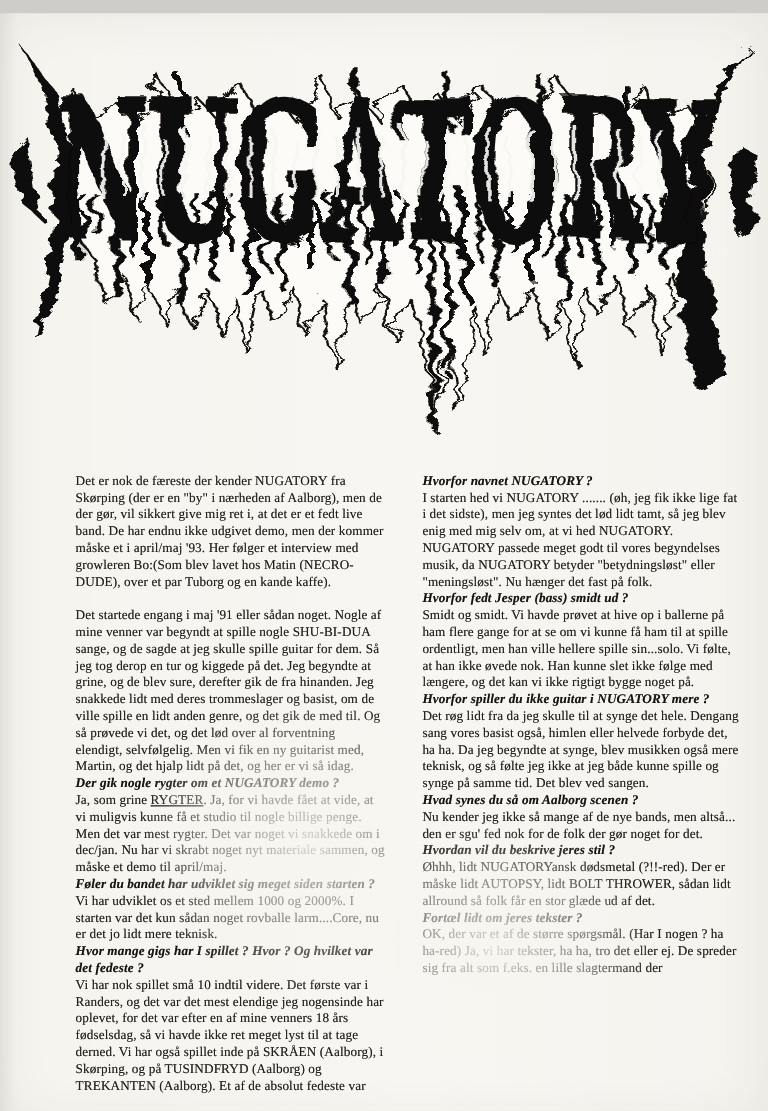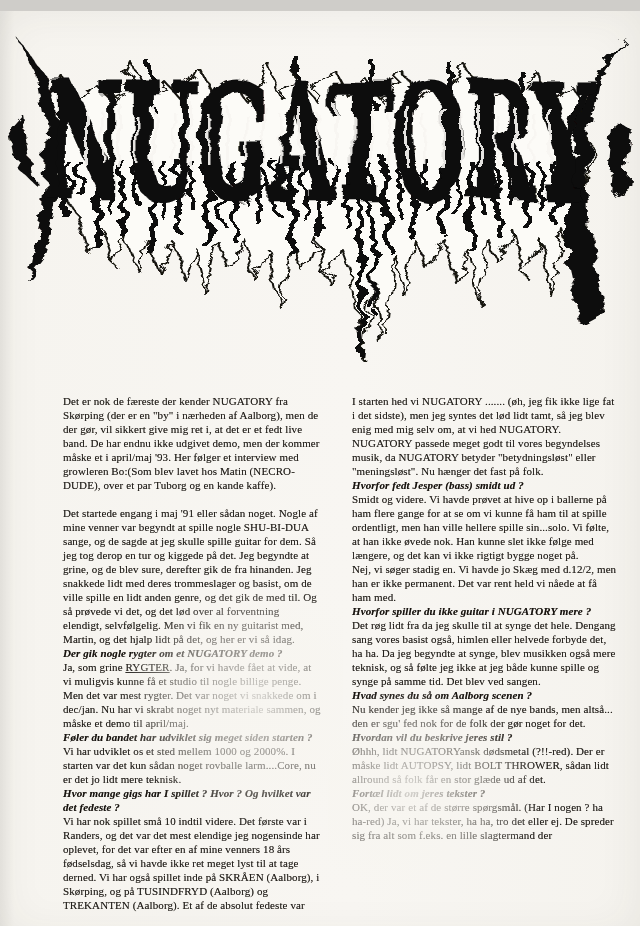--- a/index.html
+++ b/index.html
@@ -152,24 +152,24 @@
     <p class="a">Det startede engang i maj '91 eller sådan noget. Nogle af mine venner var begyndt at spille nogle SHU-BI-DUA sange, og de sagde at jeg skulle spille guitar for dem. Så jeg tog derop en tur og kiggede på det. Jeg begyndte at grine, og de blev sure, derefter gik de fra hinanden. Jeg snakkede lidt med deres trommeslager og basist, om de ville spille en lidt anden genre, og det gik de med til. Og så prøvede vi det, og det lød over al forventning elendigt, selvfølgelig. Men vi fik en ny guitarist med, Martin, og det hjalp lidt på det, og her er vi så idag.</p>
     <p class="q">Der gik nogle rygter om et NUGATORY demo ?</p>
     <p class="a"><span>Ja, som grine </span><span class="ul">RYGTER</span><span>. Ja, for vi havde fået at vide, at vi muligvis kunne få et studio til nogle billige penge. Men det var mest rygter. Det var noget vi snakkede om i dec/jan. Nu har vi skrabt noget nyt materiale sammen, og måske et demo til april/maj.</span></p>
     <p class="q">Føler du bandet har udviklet sig meget siden starten ?</p>
     <p class="a">Vi har udviklet os et sted mellem 1000 og 2000%. I starten var det kun sådan noget rovballe larm....Core, nu er det jo lidt mere teknisk.</p>
     <p class="q">Hvor mange gigs har I spillet ? Hvor ? Og hvilket var det fedeste ?</p>
     <p class="a">Vi har nok spillet små 10 indtil videre. Det første var i Randers, og det var det mest elendige jeg nogensinde har oplevet, for det var efter en af mine venners 18 års fødselsdag, så vi havde ikke ret meget lyst til at tage derned. Vi har også spillet inde på SKRÅEN (Aalborg), i Skørping, og på TUSINDFRYD (Aalborg) og TREKANTEN (Aalborg). Et af de absolut fedeste var</p>
   </div>
 
   <div class="col col-right">
+    <p class="q">Hvorfor navnet NUGATORY ?</p>
     <p class="a">I starten hed vi NUGATORY ....... (øh, jeg fik ikke lige fat i det sidste), men jeg syntes det lød lidt tamt, så jeg blev enig med mig selv om, at vi hed NUGATORY. NUGATORY passede meget godt til vores begyndelses musik, da NUGATORY betyder "betydningsløst" eller "meningsløst". Nu hænger det fast på folk.</p>
     <p class="q">Hvorfor fedt Jesper (bass) smidt ud ?</p>
-    <p class="a">Smidt og videre. Vi havde prøvet at hive op i ballerne på ham flere gange for at se om vi kunne få ham til at spille ordentligt, men han ville hellere spille sin...solo. Vi følte, at han ikke øvede nok. Han kunne slet ikke følge med længere, og det kan vi ikke rigtigt bygge noget på.</p>
-    <p class="a">Nej, vi søger stadig en. Vi havde jo Skæg med d.12/2, men han er ikke permanent. Det var rent held vi nåede at få ham med.</p>
+    <p class="a">Smidt og smidt. Vi havde prøvet at hive op i ballerne på ham flere gange for at se om vi kunne få ham til at spille ordentligt, men han ville hellere spille sin...solo. Vi følte, at han ikke øvede nok. Han kunne slet ikke følge med længere, og det kan vi ikke rigtigt bygge noget på.</p>
     <p class="q">Hvorfor spiller du ikke guitar i NUGATORY mere ?</p>
     <p class="a">Det røg lidt fra da jeg skulle til at synge det hele. Dengang sang vores basist også, himlen eller helvede forbyde det, ha ha. Da jeg begyndte at synge, blev musikken også mere teknisk, og så følte jeg ikke at jeg både kunne spille og synge på samme tid. Det blev ved sangen.</p>
     <p class="q">Hvad synes du så om Aalborg scenen ?</p>
     <p class="a">Nu kender jeg ikke så mange af de nye bands, men altså... den er sgu' fed nok for de folk der gør noget for det.</p>
     <p class="q">Hvordan vil du beskrive jeres stil ?</p>
     <p class="a">Øhhh, lidt NUGATORYansk dødsmetal (?!!-red). Der er måske lidt AUTOPSY, lidt BOLT THROWER, sådan lidt allround så folk får en stor glæde ud af det.</p>
     <p class="q">Fortæl lidt om jeres tekster ?</p>
     <p class="a">OK, der var et af de større spørgsmål. (Har I nogen ? ha ha-red) Ja, vi har tekster, ha ha, tro det eller ej. De spreder sig fra alt som f.eks. en lille slagtermand der</p>
   </div>
 

